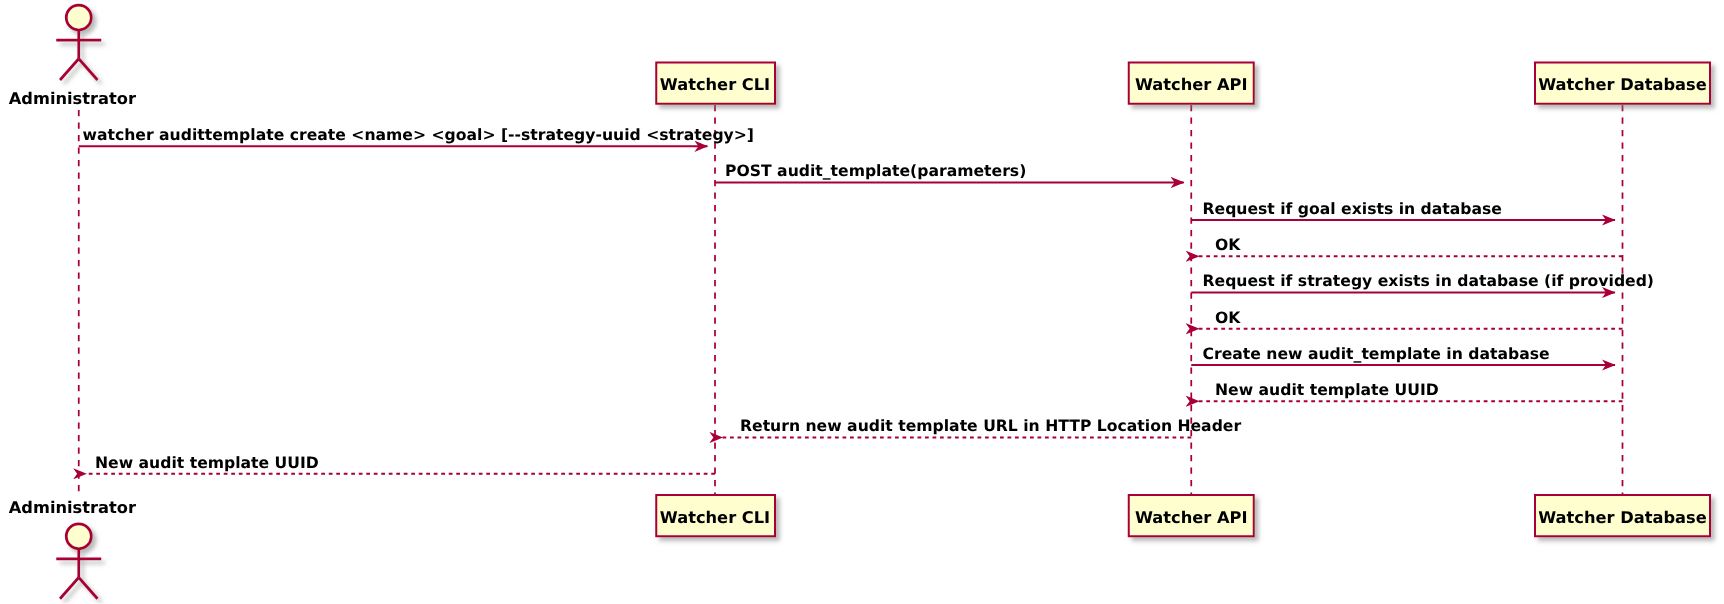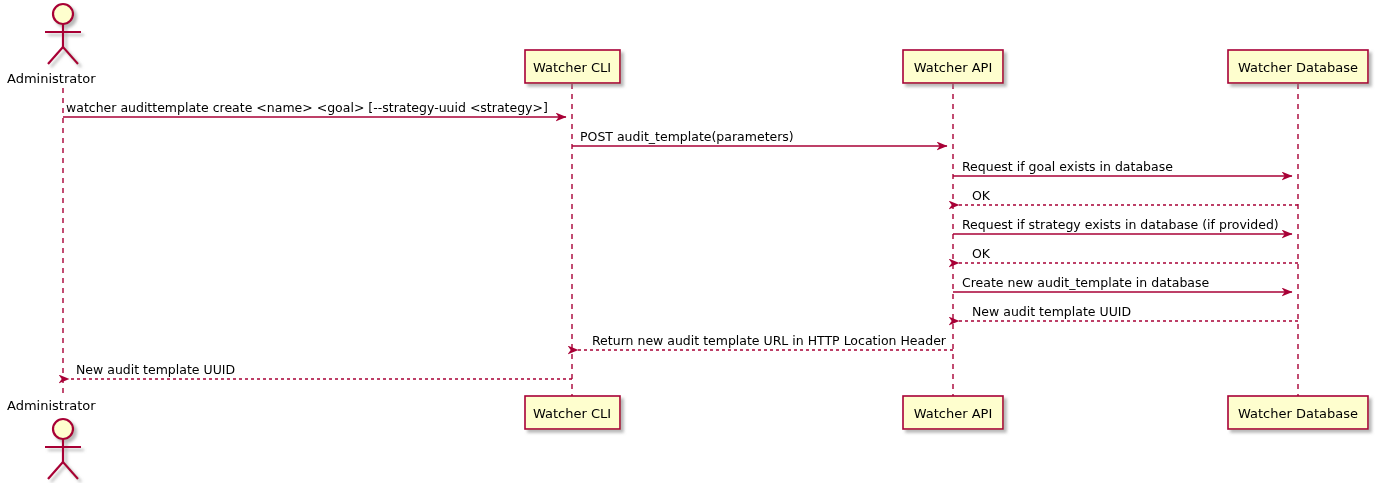--- a/index.html
+++ b/index.html
@@ -9,20 +9,21 @@
   }
   body {
     font-family: "DejaVu Sans", sans-serif;
   }
   #diagram-root {
     position: relative;
     width: 1379px;
     height: 483px;
     background: #FFFFFF;
     overflow: hidden;
+    font-weight: bold;
   }
   #diagram-svg {
     position: absolute;
     top: 0;
     left: 0;
     width: 1379px;
     height: 483px;
   }
   .pl-label {
     font-family: "DejaVu Sans", sans-serif;

